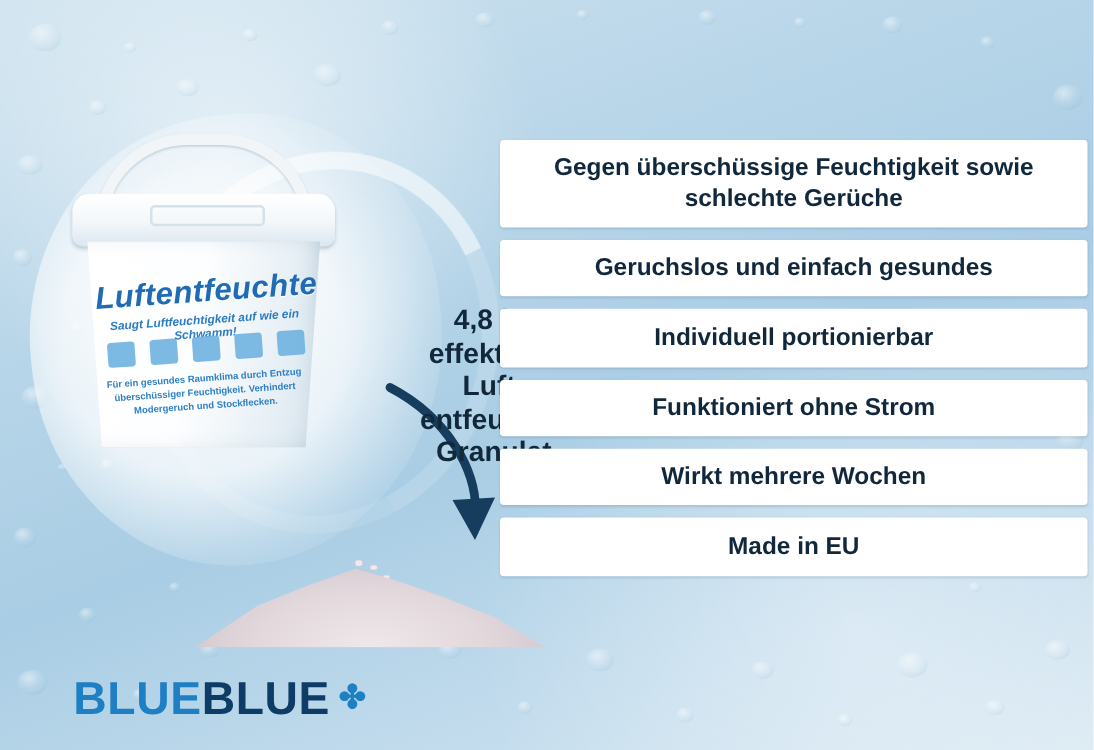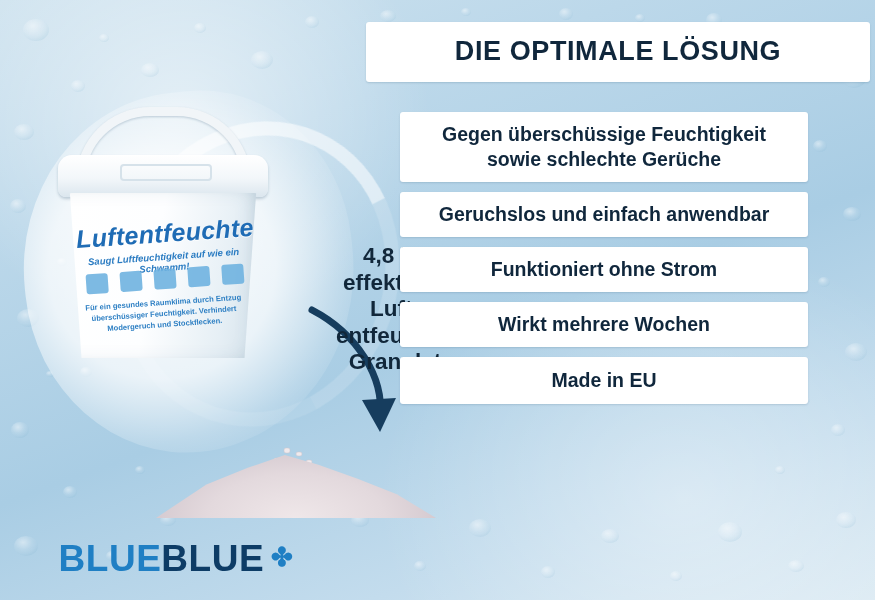--- a/index.html
+++ b/index.html
@@ -239,21 +239,21 @@
     padding: 14px 10px 15px;
     box-sizing: border-box;
     color: #10273c;
     font-size: 27px;
     font-weight: bold;
     letter-spacing: .6px;
   }
   .feature-list {
     position: absolute;
     left: 48px; top: 112px;
-    width: 408px;
+    width: 470px;
   }
   .feature {
     background: #ffffff;
     border-radius: 3px;
     box-shadow: 0 1px 2px rgba(30,70,100,.16);
     text-align: center;
     color: #10273c;
     font-size: 19.5px;
     font-weight: bold;
     line-height: 1.28;
@@ -408,24 +408,24 @@
 
   <div class="kg-callout">
     <div>4,8 kg</div>
     <div>effektives</div>
     <div>Luft-</div>
     <div>entfeuchter</div>
     <div>Granulat</div>
   </div>
 
   <div class="right-panel">
-    <div class="headline">DIE OPTIMALE LÖSUNG</div>
 
     <div class="feature-list">
       <div class="feature two-line">Gegen überschüssige Feuchtigkeit sowie schlechte Gerüche</div>
-      <div class="feature two-line">Geruchslos und einfach anwendbar</div>
+      <div class="feature two-line">Geruchslos und einfach gesundes</div>
+      <div class="feature">Individuell portionierbar</div>
       <div class="feature two-line">Funktioniert ohne Strom</div>
       <div class="feature two-line">Wirkt mehrere Wochen</div>
       <div class="feature">Made in EU</div>
     </div>
   </div>
 
 </div>
 
 </body></html>

